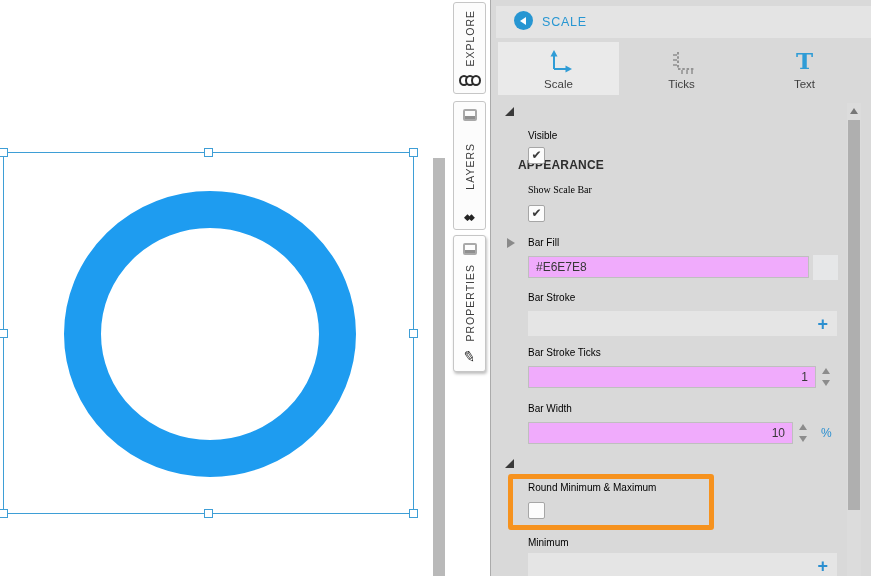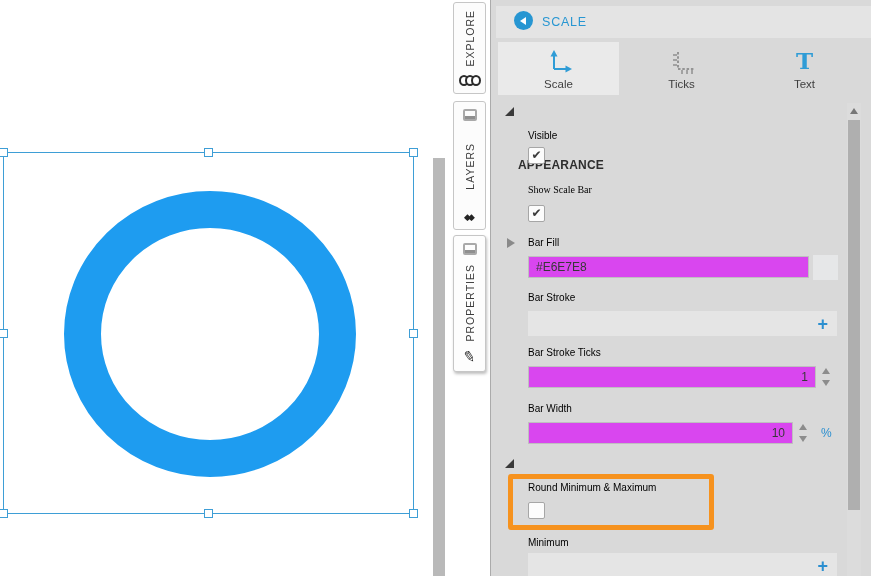--- a/index.html
+++ b/index.html
@@ -56,21 +56,21 @@
 
   .sec-tri{position:absolute;width:9px;height:9px;background:#3A3A3A;
            clip-path:polygon(100% 0,100% 100%,0 100%);}
   .sec-title{position:absolute;font-size:12px;font-weight:bold;color:#2E2E2E;letter-spacing:.2px;}
   .lbl{position:absolute;font-size:10px;color:#000000;}
   .checkbox{position:absolute;width:17px;height:17px;background:#FCFCFC;border:1px solid #A6A6A6;
             border-radius:2px;display:flex;align-items:center;justify-content:center;
             font-size:12px;color:#3A3A3A;line-height:15px;}
   .tri-right{position:absolute;width:0;height:0;border-left:8px solid #8A8A8A;
              border-top:5px solid transparent;border-bottom:5px solid transparent;}
-  .field{position:absolute;height:22px;background:#d946ef;border:1px solid #BFBFBF;
+  .field{position:absolute;height:22px;background:#f0abfc;border:1px solid #BFBFBF;
          font-family:"Liberation Sans","DejaVu Sans",sans-serif;
          font-size:12px;color:#383838;padding:0 7px;}
   .field.num{text-align:right;}
   .swatch{position:absolute;left:322px;top:255px;width:25px;height:25px;background:#E6E7E8;}
   .addfield{position:absolute;background:#E5E5E5;}
   .plus{position:absolute;right:9px;top:50%;transform:translateY(-50%);
         color:#2B8FD0;font-size:18px;font-weight:bold;line-height:18px;}
   .unit{position:absolute;font-size:12px;color:#2B8FD0;}
 
   .spinner{position:absolute;width:15px;height:22px;display:flex;flex-direction:column;}

